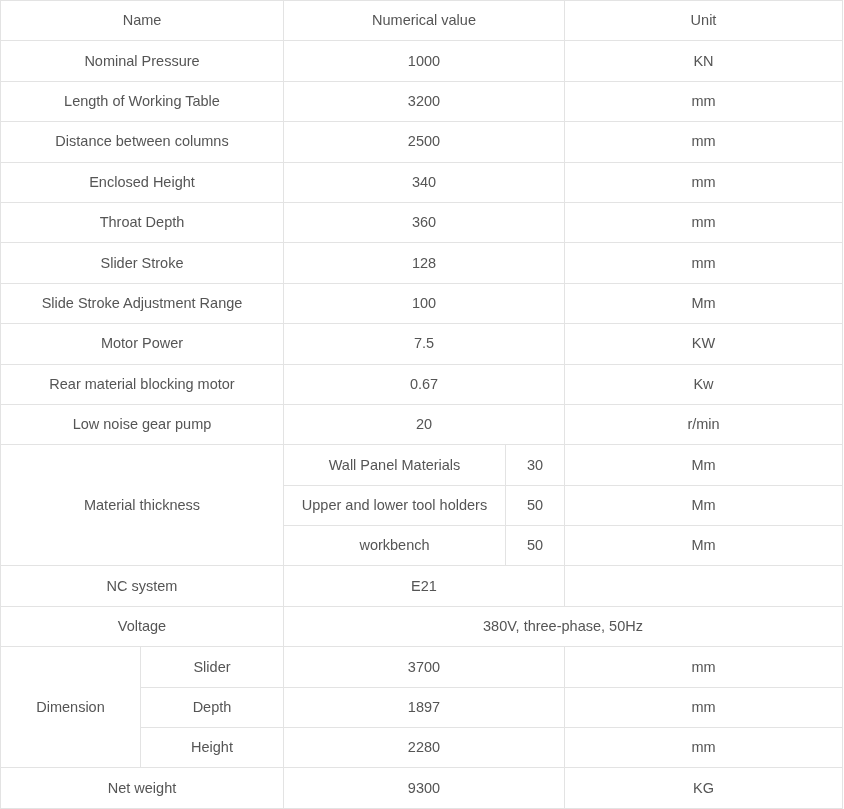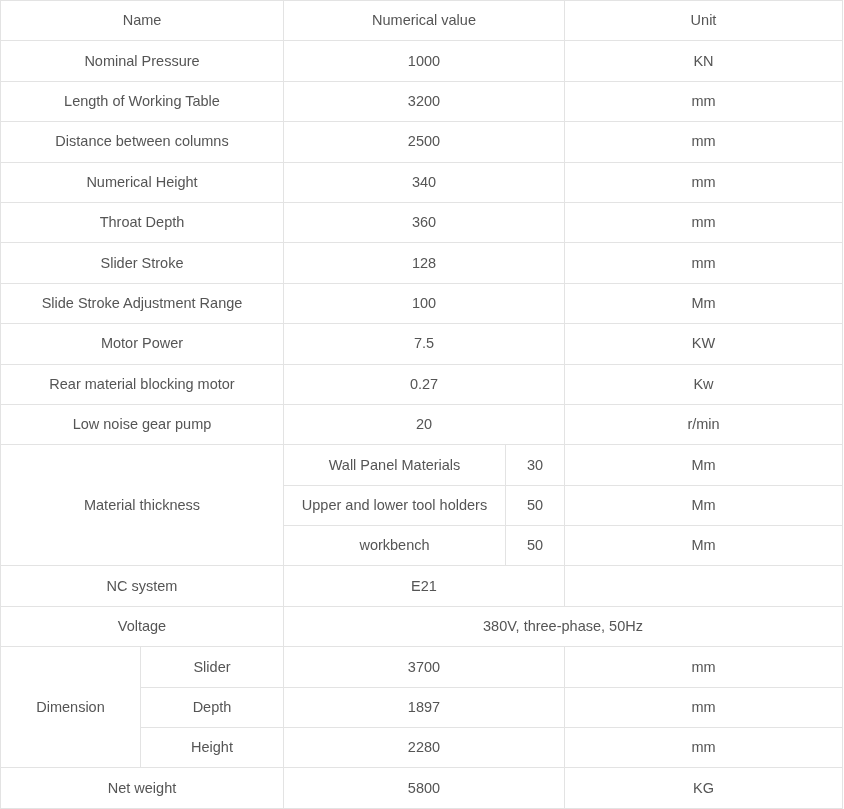--- a/index.html
+++ b/index.html
@@ -63,21 +63,21 @@
     <td colspan="2">Length of Working Table</td>
     <td colspan="2">3200</td>
     <td>mm</td>
   </tr>
   <tr>
     <td colspan="2">Distance between columns</td>
     <td colspan="2">2500</td>
     <td>mm</td>
   </tr>
   <tr>
-    <td colspan="2">Numerical Height</td>
+    <td colspan="2">Enclosed Height</td>
     <td colspan="2">340</td>
     <td>mm</td>
   </tr>
   <tr>
     <td colspan="2">Throat Depth</td>
     <td colspan="2">360</td>
     <td>mm</td>
   </tr>
   <tr>
     <td colspan="2">Slider Stroke</td>
@@ -89,21 +89,21 @@
     <td colspan="2">100</td>
     <td>Mm</td>
   </tr>
   <tr>
     <td colspan="2">Motor Power</td>
     <td colspan="2">7.5</td>
     <td>KW</td>
   </tr>
   <tr>
     <td colspan="2">Rear material blocking motor</td>
-    <td colspan="2">0.27</td>
+    <td colspan="2">0.67</td>
     <td>Kw</td>
   </tr>
   <tr>
     <td colspan="2">Low noise gear pump</td>
     <td colspan="2">20</td>
     <td>r/min</td>
   </tr>
 
   <tr>
     <td colspan="2" rowspan="3">Material thickness</td>
@@ -145,17 +145,17 @@
     <td>mm</td>
   </tr>
   <tr>
     <td>Height</td>
     <td colspan="2">2280</td>
     <td>mm</td>
   </tr>
 
   <tr>
     <td colspan="2">Net weight</td>
-    <td colspan="2">5800</td>
+    <td colspan="2">9300</td>
     <td>KG</td>
   </tr>
 </tbody>
   </table>
 
 </body></html>

